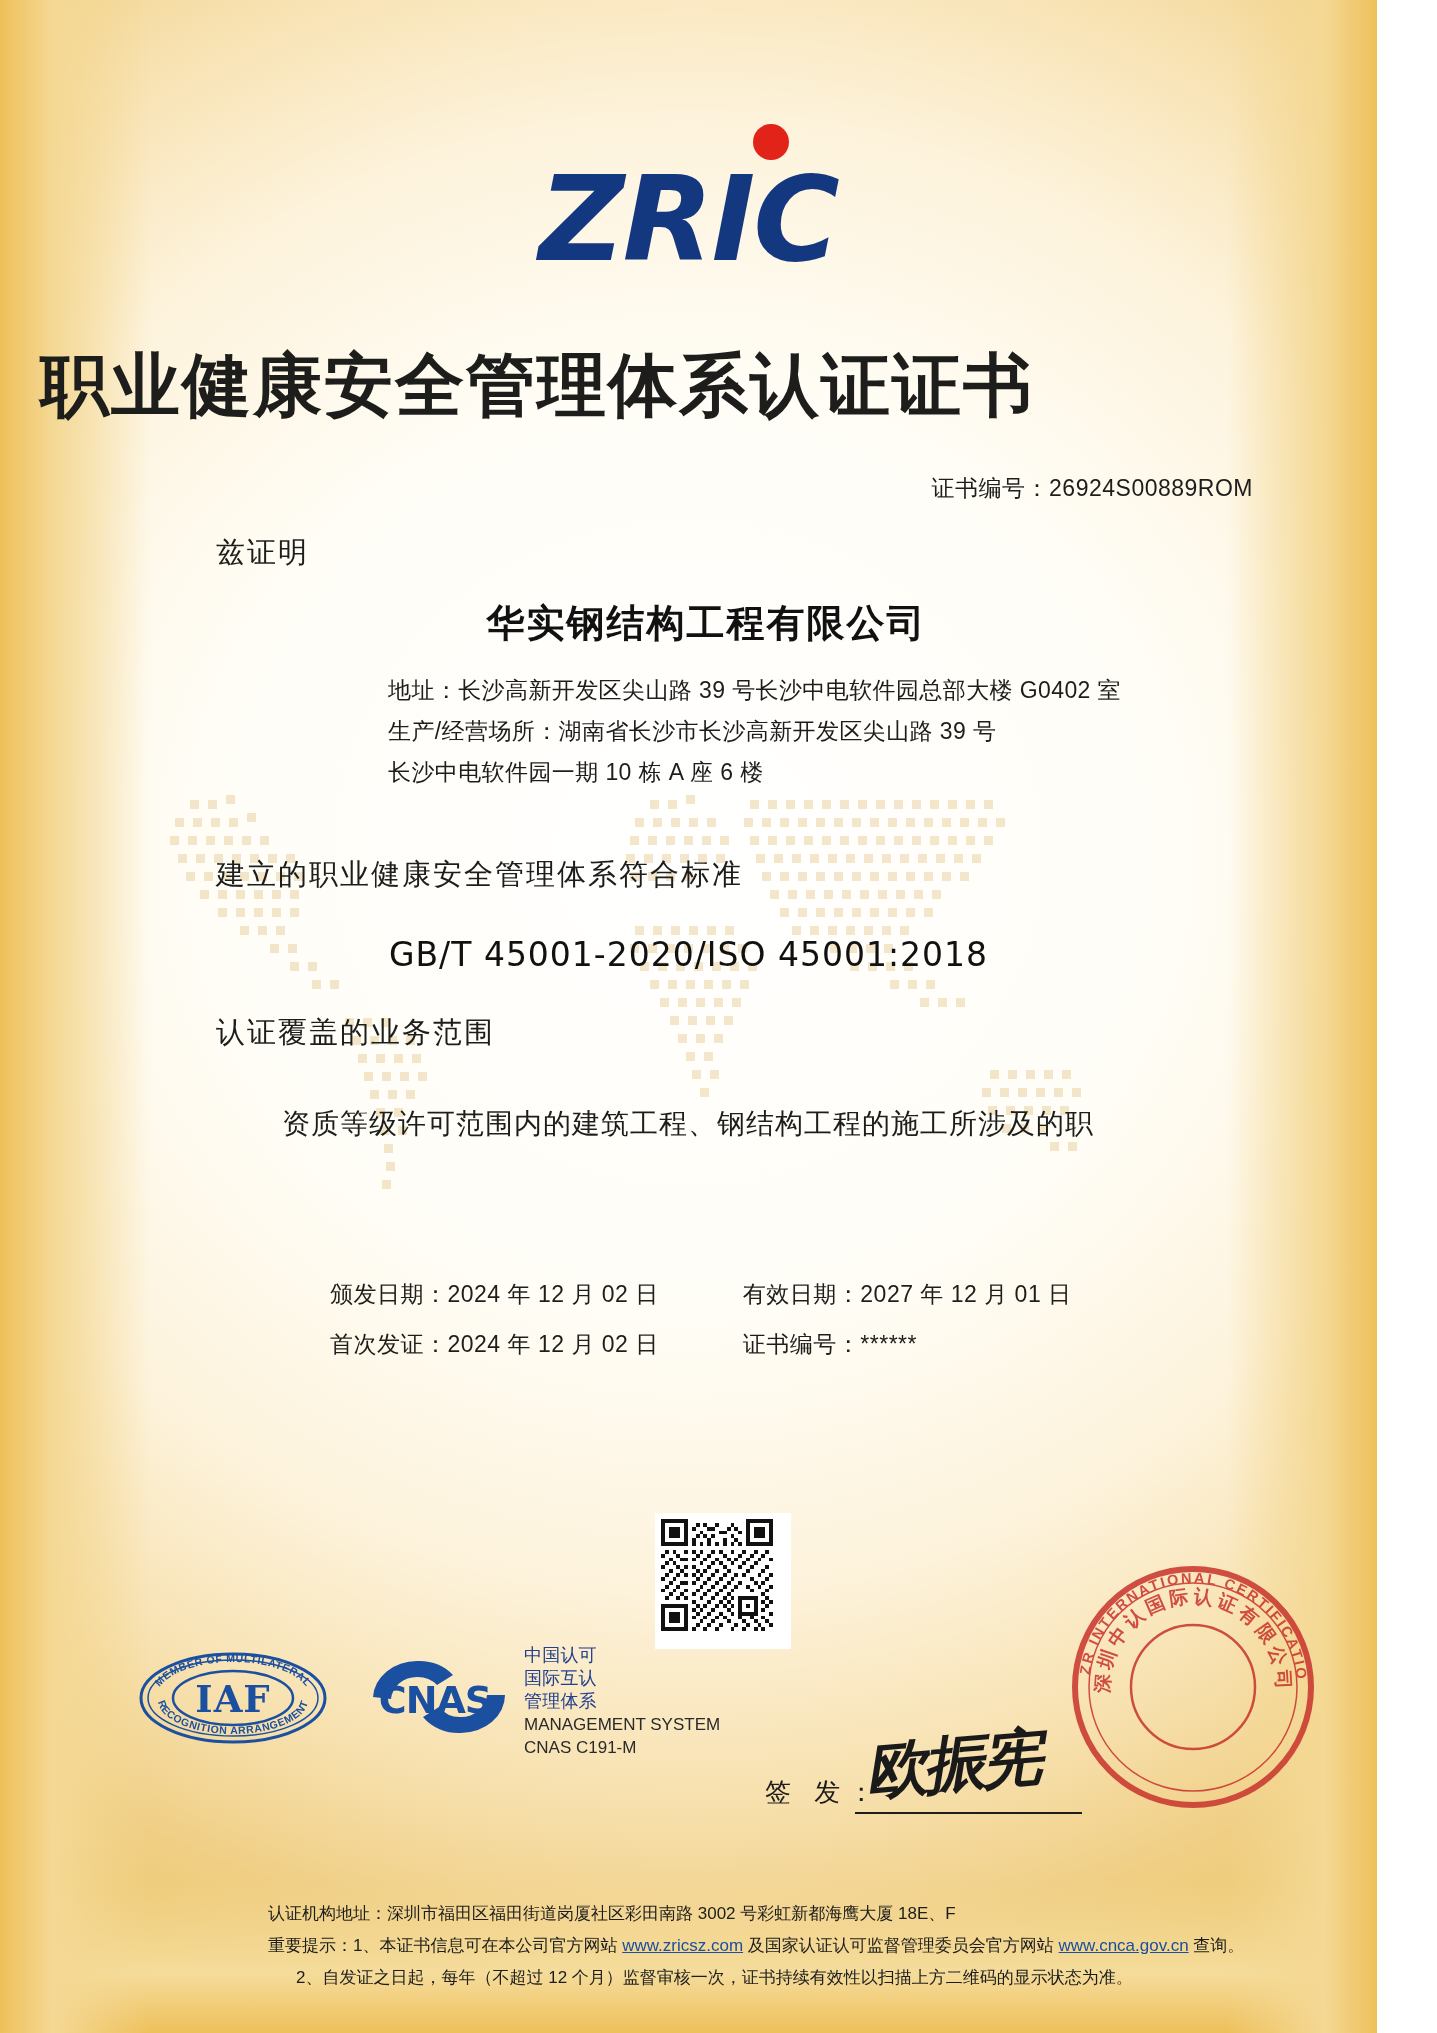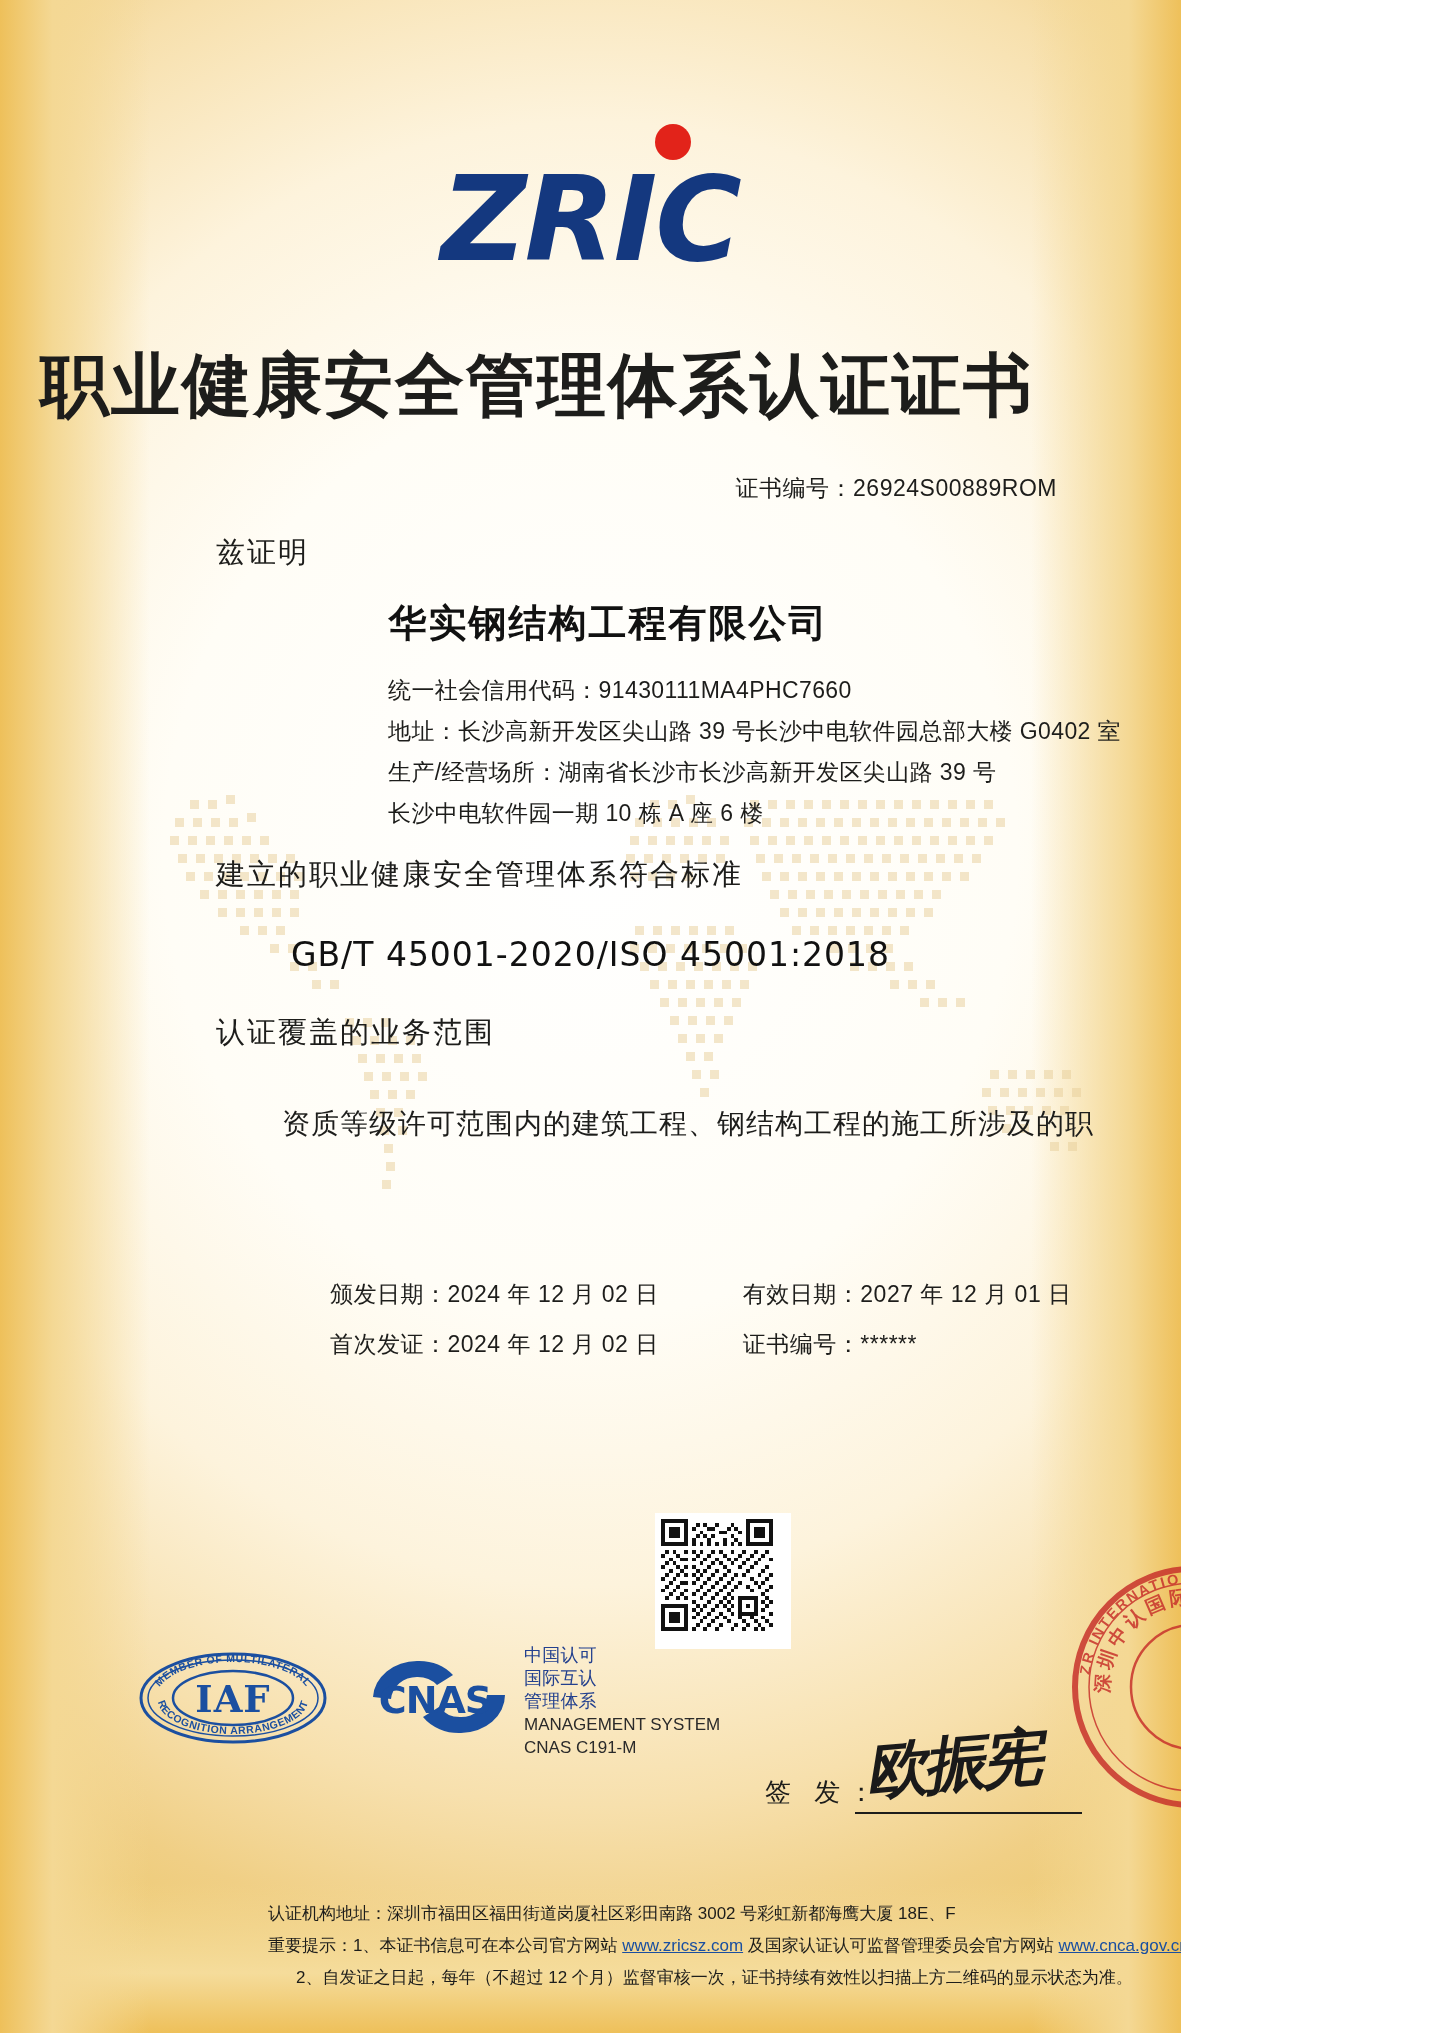--- a/index.html
+++ b/index.html
@@ -4,21 +4,21 @@
 <style>
   html,body{margin:0;padding:0;}
   body{
     width:1437px;height:2033px;
     font-family:"Liberation Sans","DejaVu Sans",sans-serif;
     background:#ffffff;
     overflow:hidden;
   }
   .cert{
     position:relative;
-    width:1181px;height:2033px;
+    width:1377px;height:2033px;
     background:
       radial-gradient(ellipse 95% 60% at 50% 42%, #ffffff 0%, #fffdf6 38%, #fdf3dc 60%, #f7e0ad 78%, #f0cf85 90%, #ecc86f 100%),
       linear-gradient(180deg,#f3d183 0%,#f7e2b0 12%,#fdf6e6 28%,#ffffff 45%,#fffaf0 62%,#f9e7bd 82%,#f0cd7c 100%);
     overflow:hidden;
   }
   
   .edge-l,.edge-r{position:absolute;top:0;bottom:0;width:150px;pointer-events:none;}
   .edge-l{left:0;background:linear-gradient(90deg,#eec05a 0%,#f4d894 35%,rgba(253,245,228,0) 100%);}
   .edge-r{right:0;background:linear-gradient(270deg,#eec05a 0%,#f4d894 35%,rgba(253,245,228,0) 100%);}
   .edge-t{position:absolute;left:0;right:0;top:0;height:120px;background:linear-gradient(180deg,#edbe58 0%,#f6ddа0 40%,rgba(255,255,255,0) 100%);pointer-events:none;}
@@ -462,21 +462,20 @@
 
     <div class="cert-no">
       <span>证书编号：</span><span>26924S00889ROM</span>
     </div>
 
     <div class="hereby">兹证明</div>
 
     <div class="company">华实钢结构工程有限公司</div>
 
     <div class="info">
-      <div>统一社会信用代码：91430111MA4PHC7660</div>
       <div>地址：长沙高新开发区尖山路 39 号长沙中电软件园总部大楼 G0402 室</div>
       <div>生产/经营场所：湖南省长沙市长沙高新开发区尖山路 39 号</div>
       <div class="row2">长沙中电软件园一期 10 栋 A 座 6 楼</div>
     </div>
 
     <div class="sec-label std-label">建立的职业健康安全管理体系符合标准</div>
     <div class="standard">GB/T 45001-2020/ISO 45001:2018</div>
 
     <div class="sec-label scope-label">认证覆盖的业务范围</div>
     <div class="scope">

